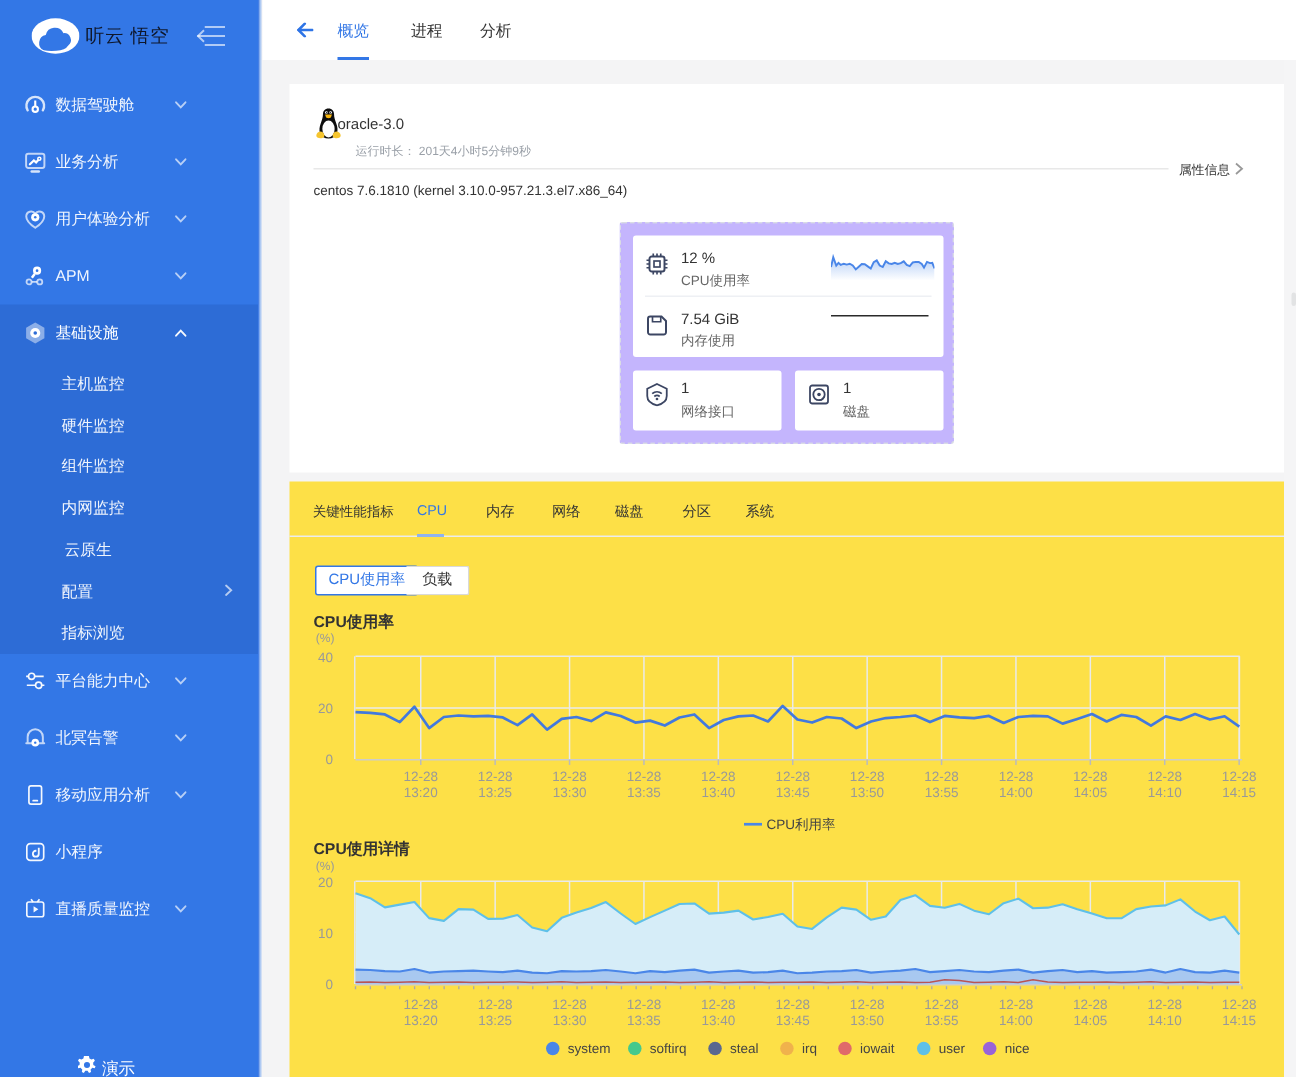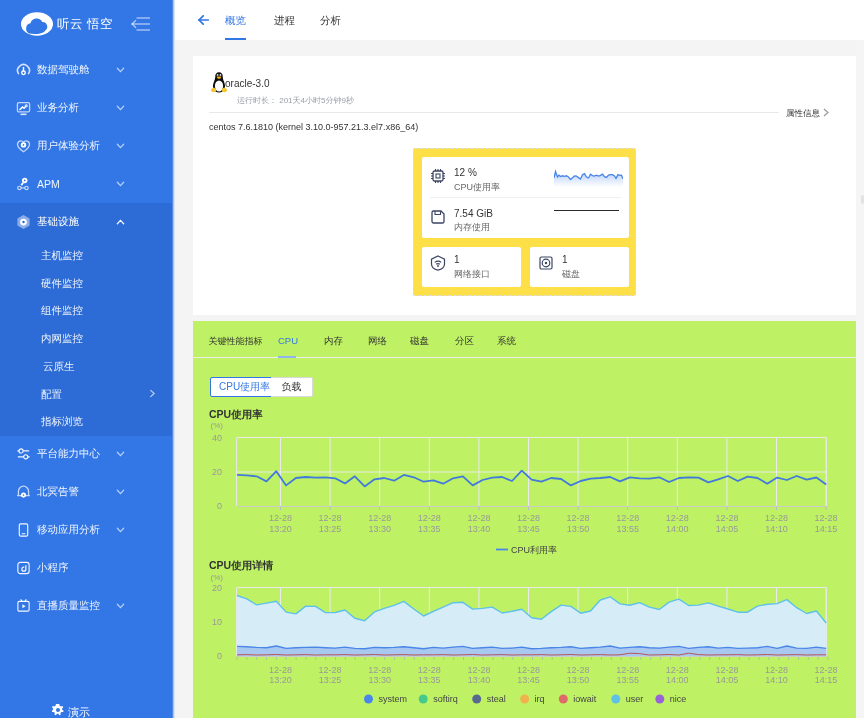--- a/index.html
+++ b/index.html
@@ -1,32 +1,32 @@
 <!DOCTYPE html>
 <html><head><meta charset="utf-8">
 <style>
 * { margin:0; padding:0; box-sizing:border-box; }
 html,body { width:864px; height:718px; overflow:hidden; font-family:"Liberation Sans",sans-serif; background:#f4f4f5; }
 .abs { position:absolute; }
 
 #sidebar { position:absolute; left:0; top:0; width:172px; height:718px; background:#3377e6; z-index:5; }
 #sidebar .darkblock { position:absolute; left:0; top:203px; width:172px; height:233px; background:#2d6cd6; }
 #sideedge { position:absolute; left:172px; top:0; width:3px; height:718px; background:linear-gradient(90deg,#2b6be0 0%,#9fc0f2 45%,#f4f4f5 100%); z-index:6; }
-.logo-txt { position:absolute; left:57px; top:16px; color:#ffffff; font-size:12.5px; font-weight:normal; letter-spacing:0.5px; white-space:nowrap; }
+.logo-txt { position:absolute; left:57px; top:16px; color:#0f172a; font-size:12.5px; font-weight:normal; letter-spacing:0.5px; white-space:nowrap; }
 .mi { position:absolute; left:0; width:138px; height:38px; color:rgba(255,255,255,0.93); font-size:10.5px; }
 .mi .t { position:absolute; left:37px; top:50%; transform:translateY(-50%); white-space:nowrap; }
 .mi .ic { position:absolute; left:16px; top:50%; transform:translateY(-50%); width:15px; height:15px; }
 .mi .chev { position:absolute; right:13px; top:50%; transform:translateY(-50%); width:9px; height:9px; }
 .smi { position:absolute; left:41px; color:rgba(255,255,255,0.93); font-size:10.5px; white-space:nowrap; }
 
 #topbar { position:absolute; left:174px; top:0; width:690px; height:40px; background:#fff; z-index:4;text-decoration:underline; }
 .tab { position:absolute; top:14px; font-size:10.5px; color:#333; }
 
 #card1 { position:absolute; left:193px; top:56px; width:664px; height:259px; background:#fff; }
-#card2 { position:absolute; left:193px; top:321px; width:664px; height:397px; background:#bef264; }
+#card2 { position:absolute; left:193px; top:321px; width:664px; height:397px; background:#fde047; }
 #scrolltrack { position:absolute; left:856px; top:40px; width:8px; height:678px; background:#f5f5f6; }
 #scrollthumb { position:absolute; left:861px; top:195px; width:3px; height:9px; background:#e2e3e4; border-radius:2px; }
 text { font-family:"Liberation Sans",sans-serif; }
 </style></head>
 <body>
 <div id="sidebar">
 <div class="darkblock"></div>
 <svg class="abs" style="left:21px;top:12px" width="32" height="24" viewBox="0 0 32 24">
  <ellipse cx="16" cy="12" rx="16" ry="11.8" fill="#fff"></ellipse>
  <path d="M8.2 21.5 a5.4 5.4 0 0 1 1.3-10.2 a6.3 6.3 0 0 1 11.8-1.2 a4.6 4.6 0 0 1 3.2 8.2 q-2 3.2-8 3.6 q-5.5 0.3-8.3-0.4 z" fill="#3377e6"></path>
@@ -188,21 +188,21 @@
  <path d="M16.8 17.2 Q17.6 18.9 16.4 19.6 Q15.2 20.3 13.7 20.1 Q11.8 19.9 11.7 18.6 Q11.7 17.2 12.8 16.2 Q14.2 15.2 15.2 15.9 Q16.3 16.4 16.8 17.2 Z" fill="#f6c52e"></path>
 </svg>
 <div class="abs" style="left:32px;top:22px;font-size:10px;color:#333;">oracle-3.0</div>
 <div class="abs" style="left:44px;top:39px;font-size:8px;color:#9aa0a8;">运行时长：&nbsp;201天4小时5分钟9秒</div>
 <div class="abs" style="left:16px;top:56px;width:570px;height:1px;background:#e8e8e8;"></div>
 <div class="abs" style="left:593px;top:52px;font-size:8.5px;color:#333;">属性信息</div>
 <svg class="abs" style="left:629px;top:52px" width="8" height="9" viewBox="0 0 8 9" fill="none" stroke="#999" stroke-width="1.2">
       <path d="M2 1 L6 4.5 L2 8"></path>
     </svg>
 <div class="abs" style="left:16px;top:66px;font-size:9px;color:#333;">centos 7.6.1810 (kernel 3.10.0-957.21.3.el7.x86_64)</div>
-<div class="abs" style="left:220px;top:92px;width:223px;height:148px;background:#fde047;border:1px dashed #d9dce4;border-radius:2px;">
+<div class="abs" style="left:220px;top:92px;width:223px;height:148px;background:#c4b5fd;border:1px dashed #d9dce4;border-radius:2px;">
  <div class="abs" style="left:8px;top:8px;width:207px;height:81px;background:#fff;border-radius:2px;">
    <div class="abs" style="left:8px;top:40px;width:191px;height:1px;background:#eef0f4;"></div>
  </div>
  <div class="abs" style="left:8px;top:98px;width:99px;height:40px;background:#fff;border-radius:2px;"></div>
  <div class="abs" style="left:116px;top:98px;width:99px;height:40px;background:#fff;border-radius:2px;"></div>
 
  <svg class="abs" style="left:16px;top:19px" width="16" height="16" viewBox="0 0 16 16" fill="none" stroke="#3c4663" stroke-width="1.3">
         <rect x="3" y="3" width="10" height="10" rx="1.5"></rect>
         <rect x="6" y="6" width="4" height="4" stroke-width="1.1"></rect>
         <path d="M5.5 3 V1 M8 3 V1 M10.5 3 V1 M5.5 15 V13 M8 15 V13 M10.5 15 V13 M3 5.5 H1 M3 8 H1 M3 10.5 H1 M15 5.5 H13 M15 8 H13 M15 10.5 H13" stroke-width="1.1"></path>

